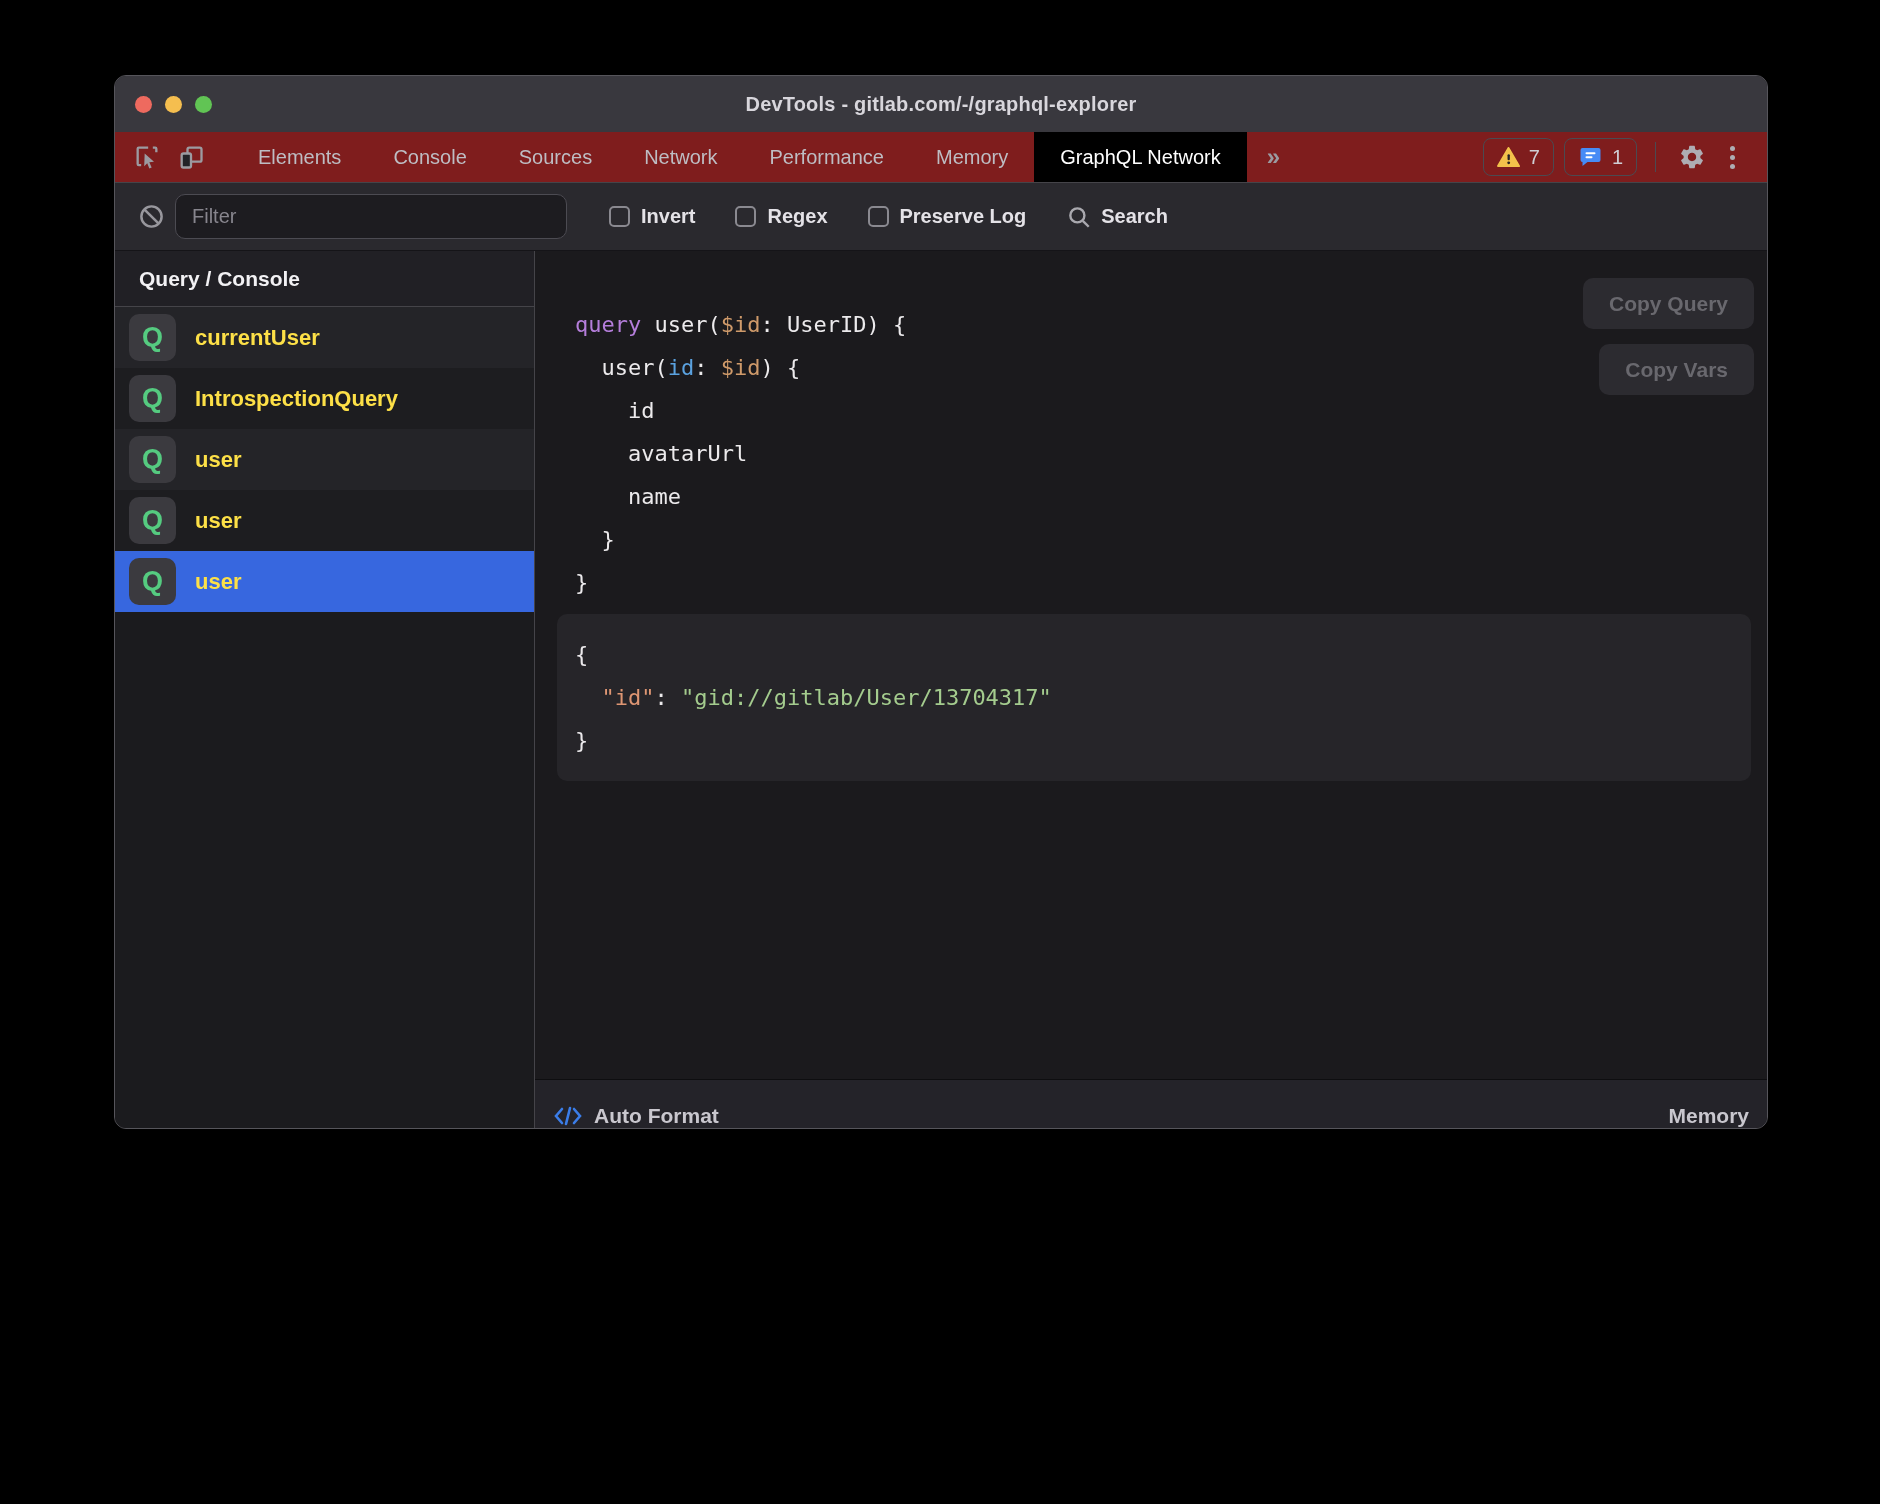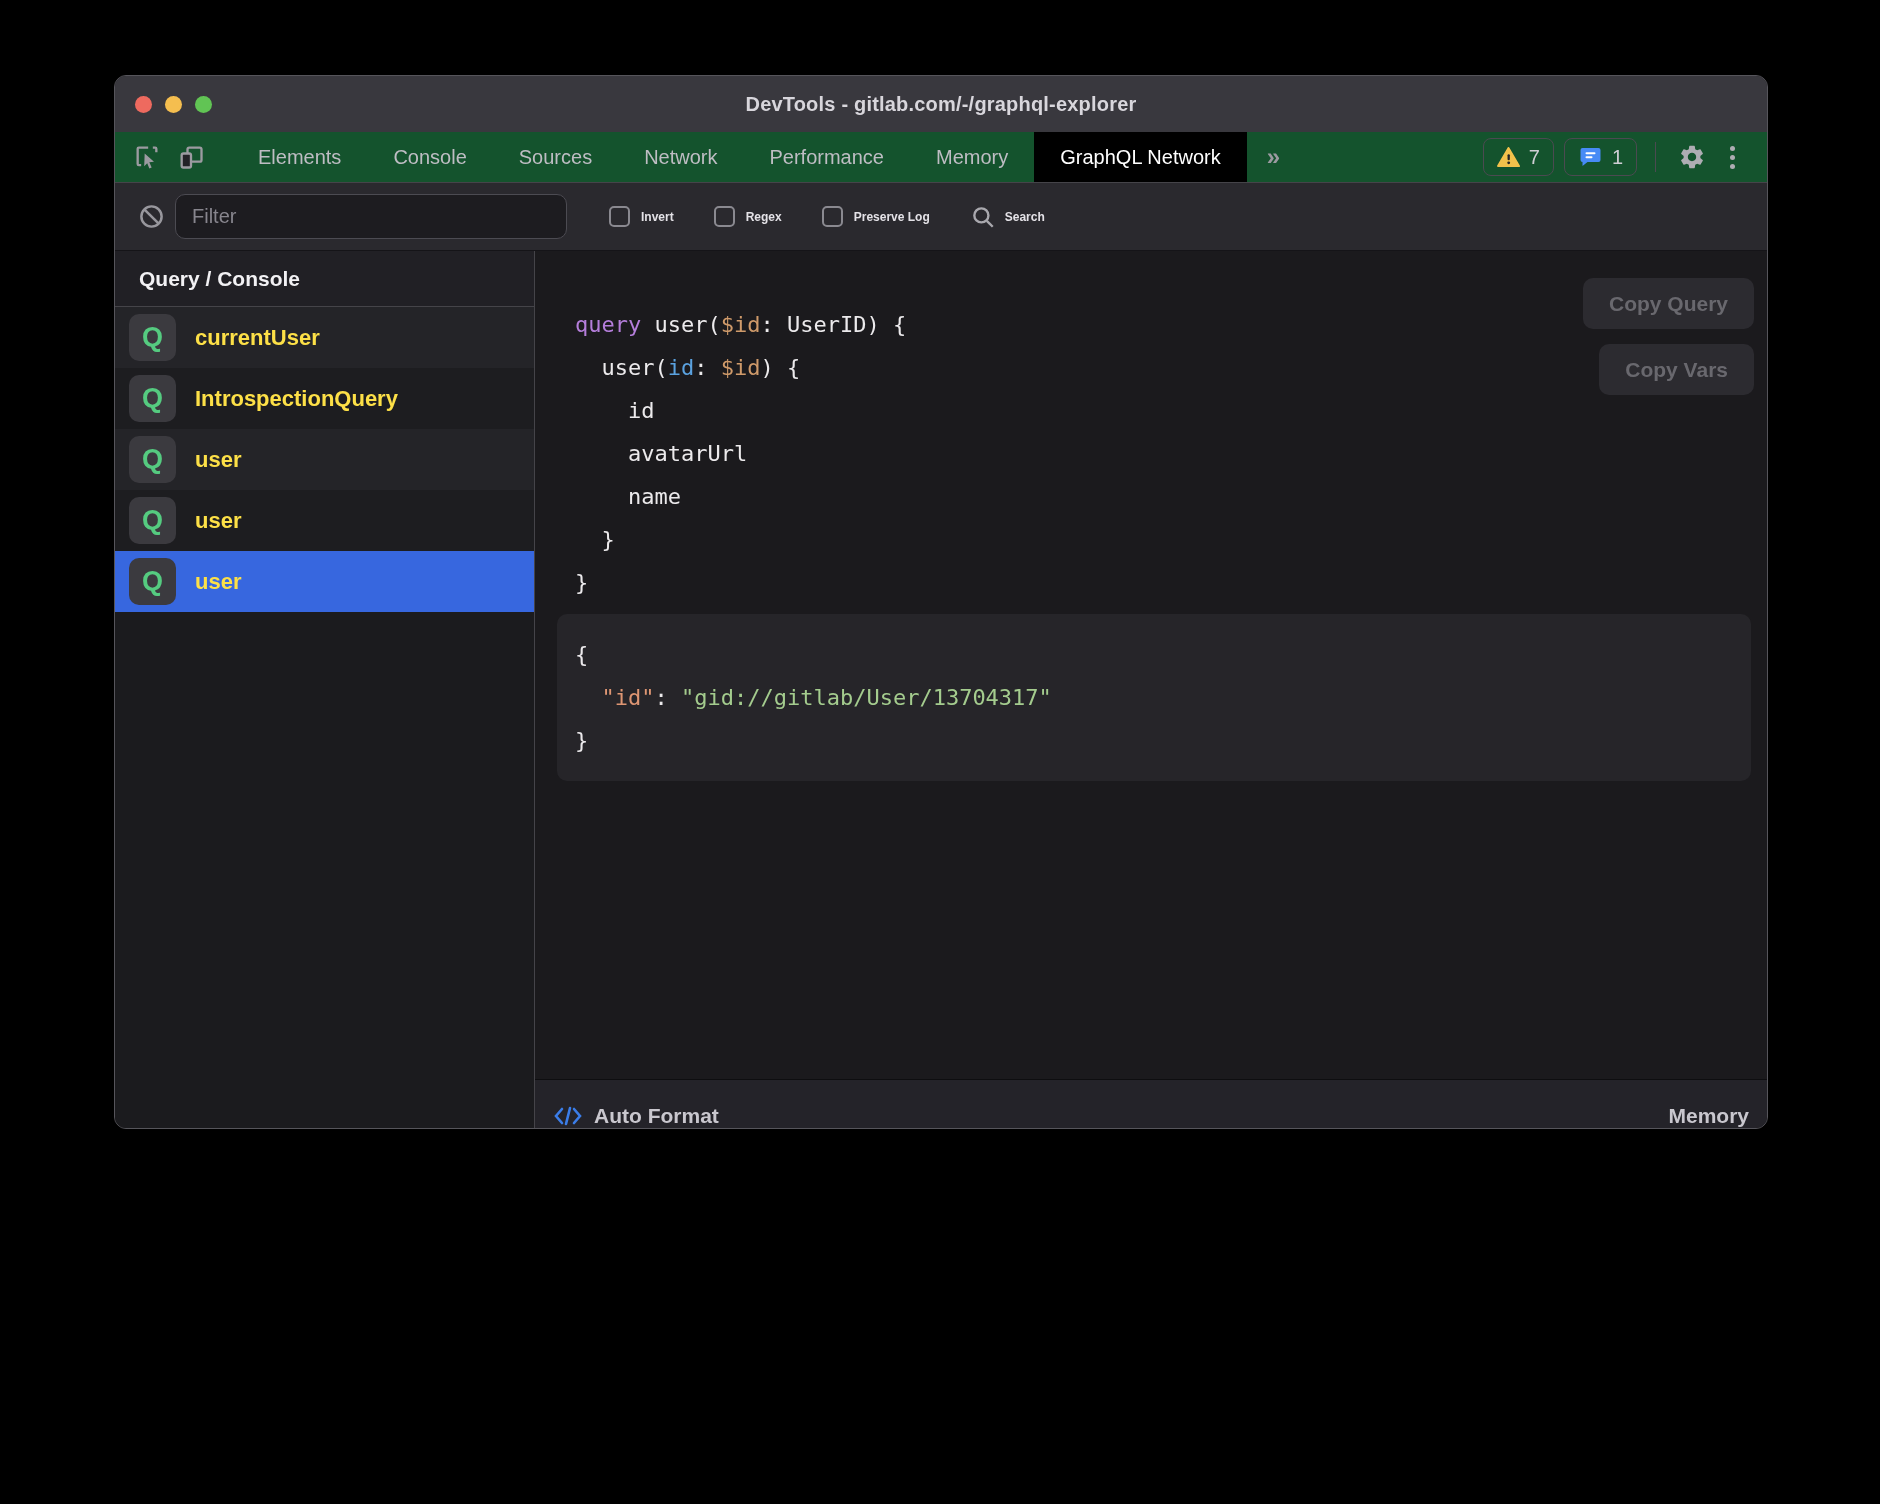--- a/index.html
+++ b/index.html
@@ -13,21 +13,21 @@
 
   
   .titlebar { position:relative; height:56px; flex:0 0 56px; background:#39383E;
     display:flex; align-items:center; }
   .traffic { display:flex; gap:13px; padding-left:20px; }
   .tl { width:17px; height:17px; border-radius:50%; }
   .window-title { position:absolute; left:0; right:0; text-align:center;
     color:#D8D6DC; font-size:20px; font-weight:bold; letter-spacing:.2px; }
 
   
-  .toolbar { height:51px; flex:0 0 51px; background:#14532d; display:flex;
+  .toolbar { height:51px; flex:0 0 51px; background:#7f1d1d; display:flex;
     align-items:stretch; border-bottom:1px solid #454449; }
   .tool-icons { display:flex; align-items:center; padding-left:14px; gap:8px; }
   .tool-btn { width:36px; height:36px; display:flex; align-items:center;
     justify-content:center; border-radius:4px; }
   .tool-sep { width:1px; background:#4A494F; margin:11px 8px 11px 6px; }
   .tabs { display:flex; align-items:stretch; }
   .tab { display:flex; align-items:center; padding:0 26px; font-size:20px;
     color:#BEBDC3; white-space:nowrap; }
   .tab.selected { background:#000; color:#FFF; }
   .overflow-btn { display:flex; align-items:center; padding:0 20px; color:#9B9AA0;
@@ -49,21 +49,21 @@
     width:36px; height:36px; }
   .filter-input { width:392px; height:45px; margin-left:6px; background:#1D1C20;
     border:1.5px solid #4C4B52; border-radius:10px; color:#E6E4E9;
     font-size:20px; padding:0 16px; outline:none;
     font-family:"Liberation Sans", sans-serif; }
   .filter-input::placeholder { color:#87858D; }
   .chk-row { display:flex; align-items:center; gap:40px; margin-left:42px; }
   .chk-group { display:flex; align-items:center; gap:11px; cursor:default; }
   .chk-box { width:21px; height:21px; border:2px solid #8A8990; border-radius:5px;
     background:transparent; }
-  .chk-label { color:#E4E2E7; font-size:12px; font-weight:600; }
+  .chk-label { color:#E4E2E7; font-size:20px; font-weight:600; }
   .search-group { display:flex; align-items:center; gap:9px; margin-left:40px; }
 
   
   .main { flex:1; display:flex; min-height:0; }
   .sidebar { width:420px; flex:0 0 420px; background:#1B1B1E; display:flex;
     flex-direction:column; border-right:1px solid #454449; }
   .side-header { height:56px; flex:0 0 56px; background:#212025; display:flex;
     align-items:center; padding-left:24px; color:#F2F1F4; font-size:21px;
     font-weight:bold; border-bottom:1px solid #454449; }
   .side-row { height:61px; flex:0 0 61px; display:flex; align-items:center;

